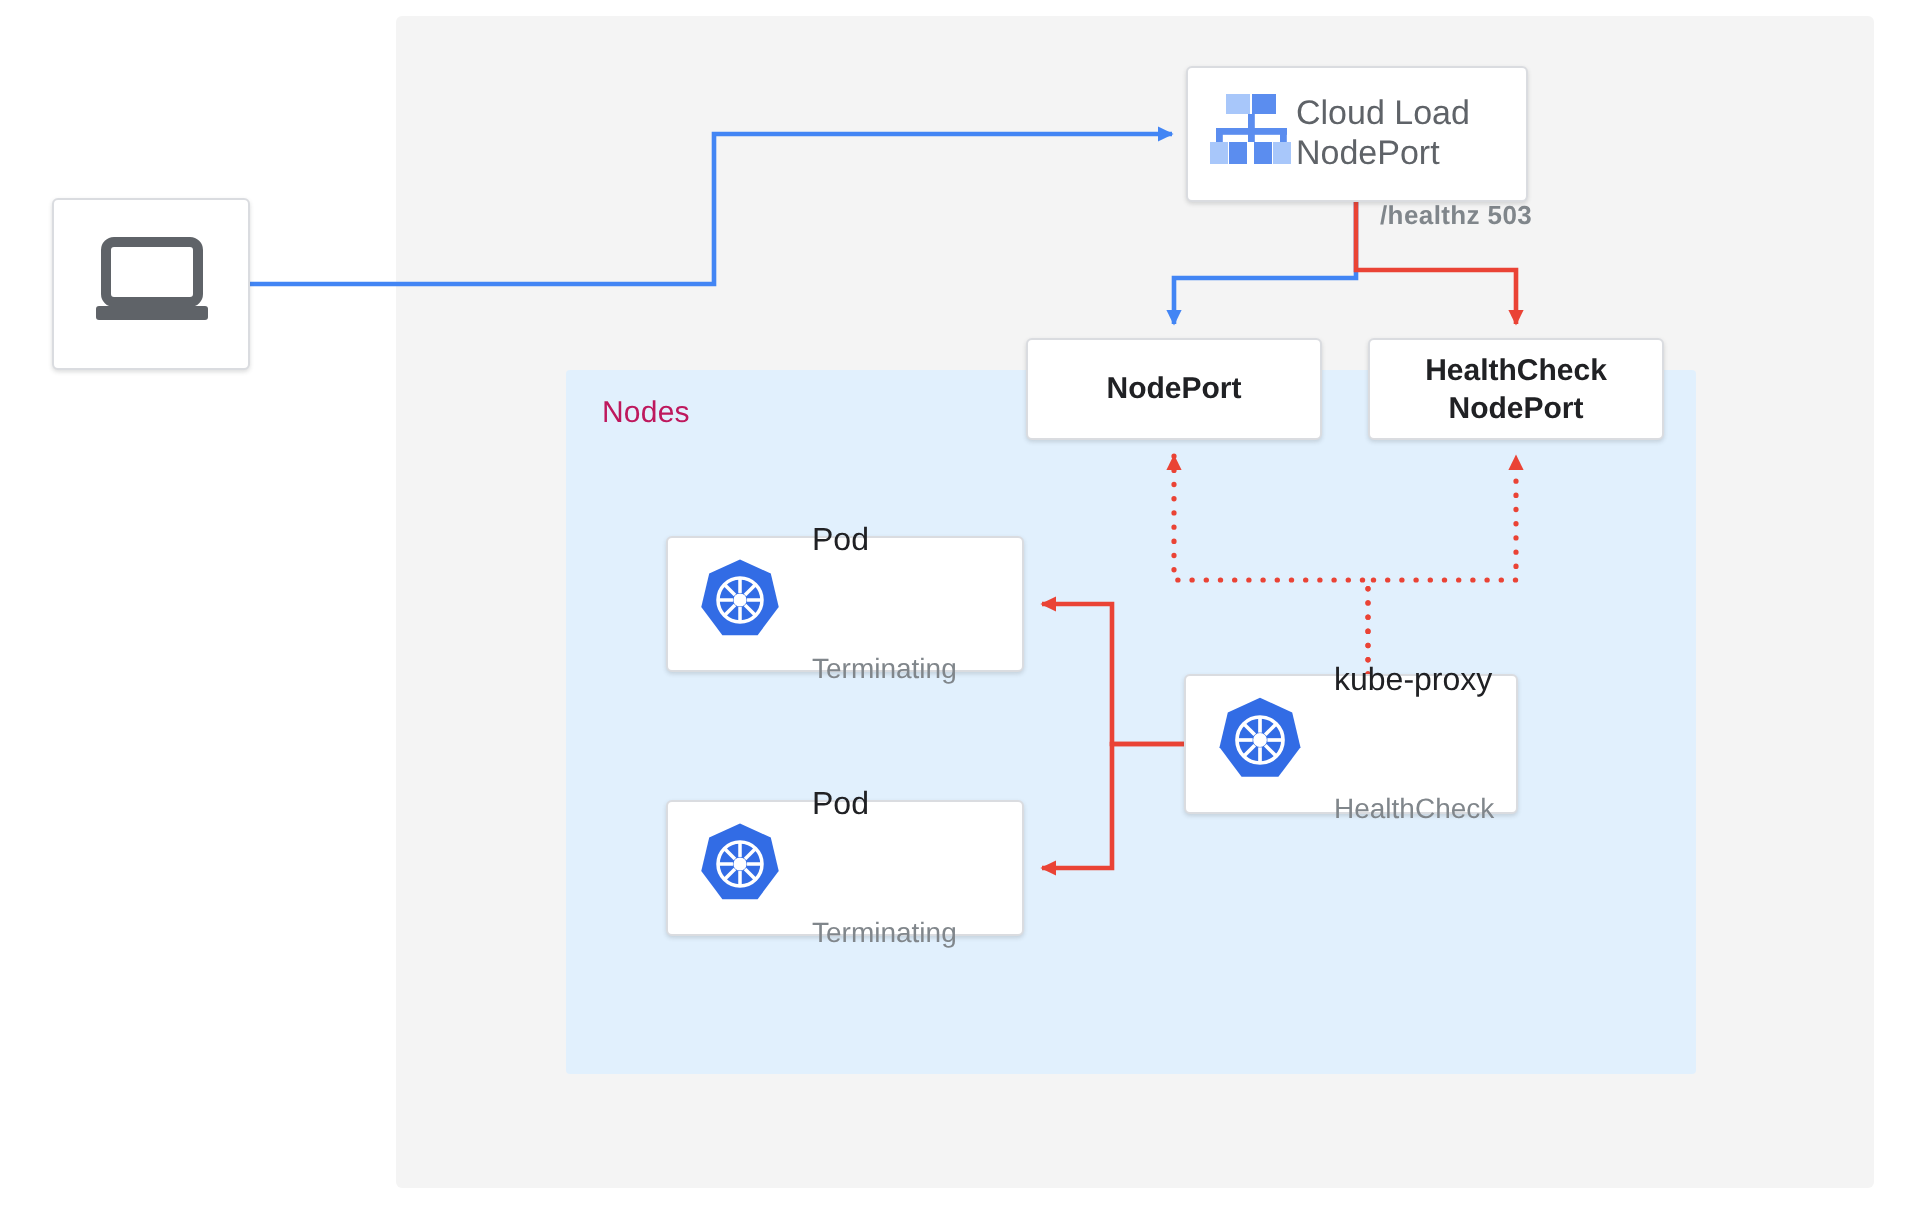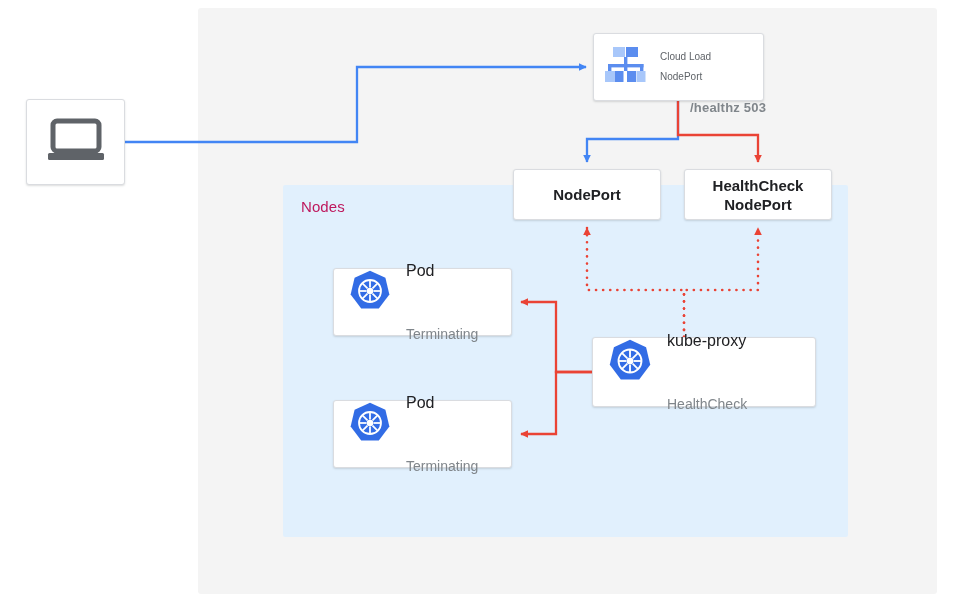--- a/index.html
+++ b/index.html
@@ -66,22 +66,21 @@
 
   
   .card-clb {
     left: 593px; top: 33px;
     width: 171px; height: 68px;
     display: flex;
     align-items: center;
     padding-left: 10px;
   }
   .clb-text {
-    margin-left: 12px;
-    font-size: 10px;
+    font-size: 17px;
     line-height: 20px;
     color: #5f6368;
   }
 
   
   .card-nodeport {
     left: 513px; top: 169px;
     width: 148px; height: 51px;
   }
   .card-hcnodeport {
@@ -98,27 +97,28 @@
     text-align: center;
     font-size: 15px;
     font-weight: bold;
     color: #202124;
     line-height: 19px;
   }
 
   
   .card-pod1 { left: 333px; top: 268px; width: 179px; height: 68px; }
   .card-pod2 { left: 333px; top: 400px; width: 179px; height: 68px; }
-  .card-kubeproxy { left: 592px; top: 337px; width: 224px; height: 70px; }
+  .card-kubeproxy { left: 592px; top: 337px; width: 167px; height: 70px; }
 
   .entity-row {
     position: absolute;
     left: 0; top: 0;
     width: 100%; height: 100%;
     display: flex;
+    align-items: center;
     padding-left: 14px;
     box-sizing: border-box;
   }
   .entity-labels {
     margin-left: 14px;
     display: flex;
     flex-direction: column;
     justify-content: center;
   }
   .entity-title {

